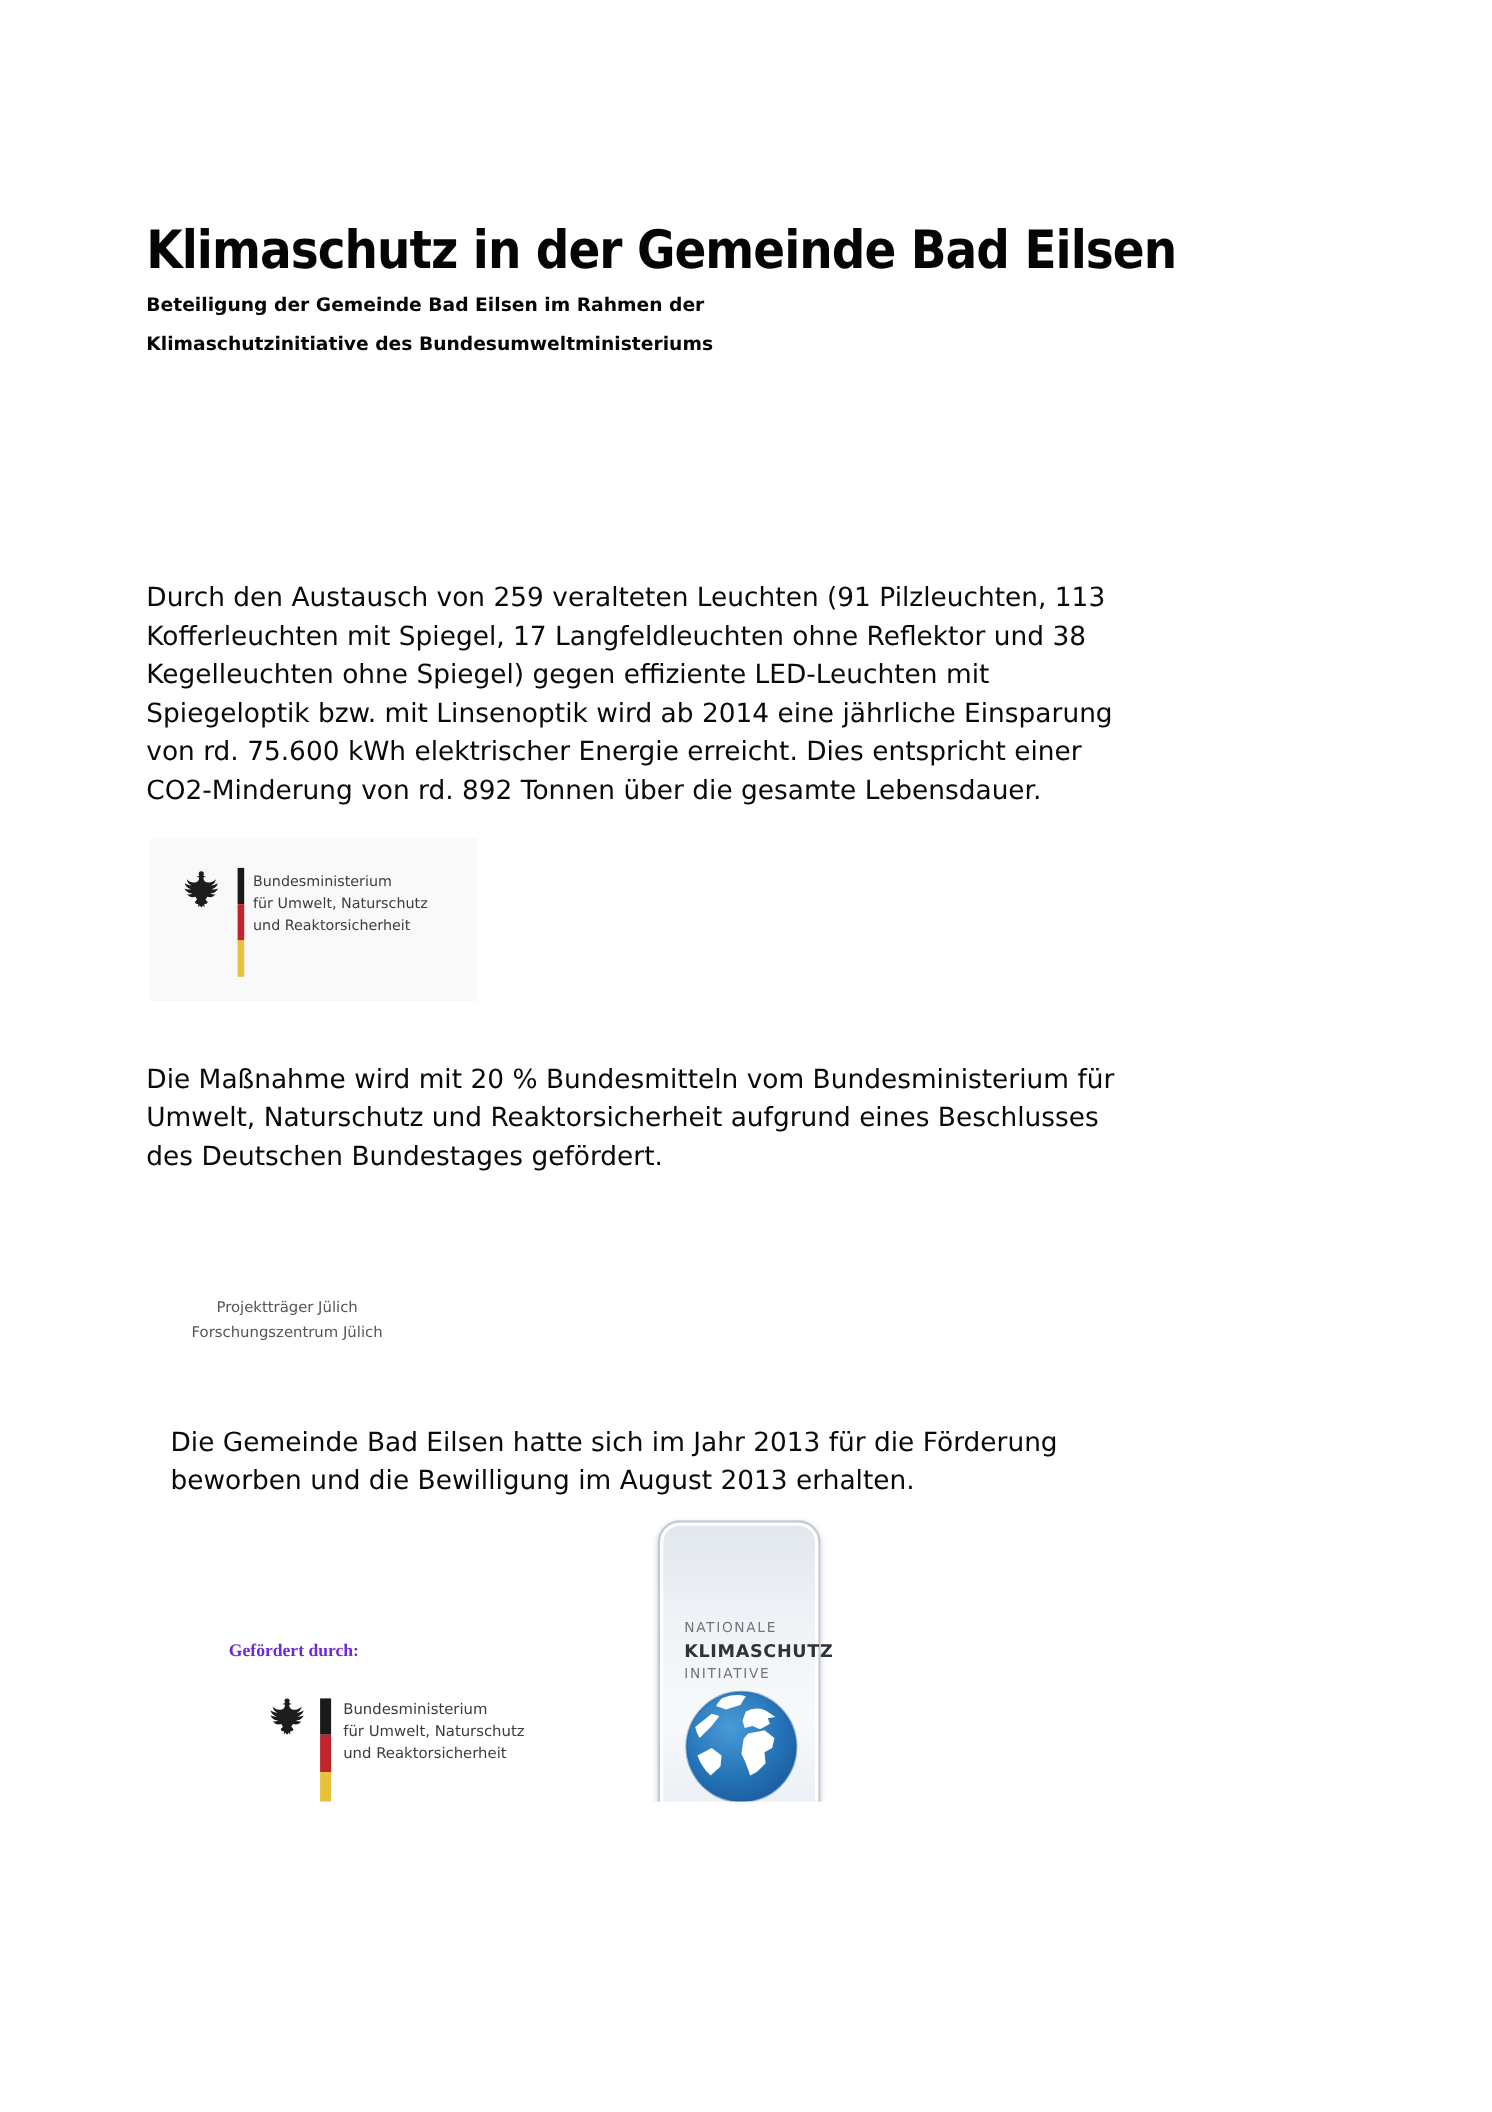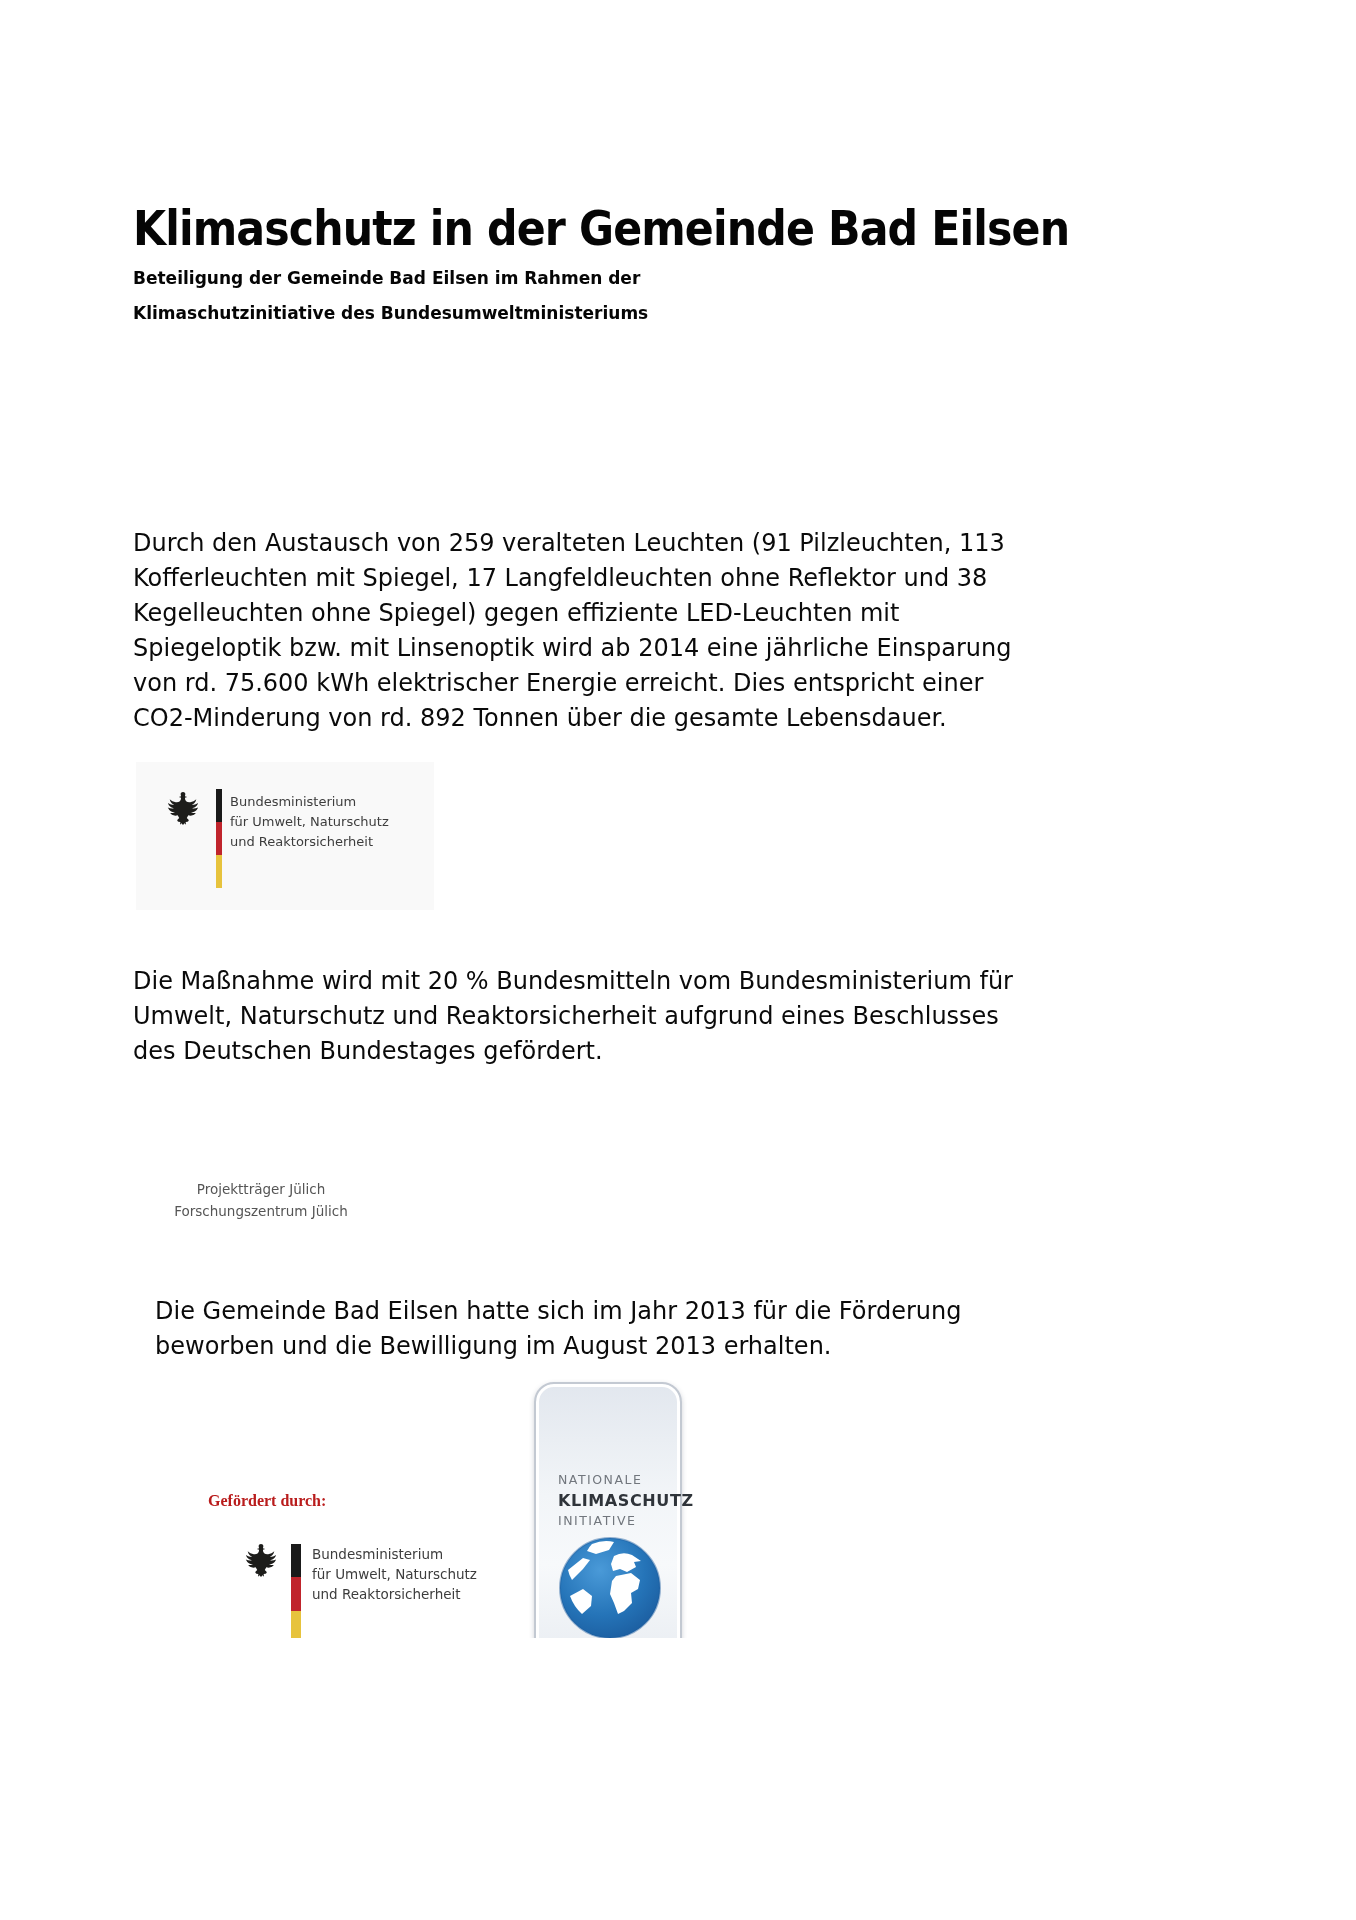--- a/index.html
+++ b/index.html
@@ -62,37 +62,37 @@
   .ptj-lines{
     left:160px; top:1178px; width:202px;
     text-align:center;
     font-size:13.5px; line-height:22px; color:#555555;
   }
 
   
   .funded-by{
     left:208px; top:1492px;
     font-family:"Liberation Serif", serif;
-    font-size:16px; font-weight:bold; color:#b91c1c;
+    font-size:16px; font-weight:bold; color:#6d28d9;
   }
   .bmu-eagle2{left:242px; top:1542px; width:38px; height:36px;}
   .stripe2{left:291px; top:1544px; width:10px; height:100px;}
   .bmu-text2{
     left:312px; top:1544px;
     font-size:13.5px; line-height:20px; color:#3d3d3d;
   }
   .funding-note{
     left:208px; top:1672px;
     font-family:Liberation Mono, monospace;
     font-size:22px; font-weight:bold; line-height:18px; color:#3c3c3c;
   }
 
   
   .nki-badge{
-    left:534px; top:1382px; width:148px; height:282px;
+    left:598px; top:1382px; width:148px; height:282px;
     border:2px solid #c3c9d2; border-radius:20px;
     background:linear-gradient(180deg,#e2e7ee 0%, #f2f5f8 40%, #f7f9fb 65%, #e9edf2 100%);
     box-shadow:0 2px 5px rgba(70,80,100,0.25), inset 0 0 0 3px #ffffff;
     box-sizing:border-box;
   }
   .nki-text{
     position:absolute; left:22px; top:86px;
     line-height:20.5px;
   }
   .nki-line-light{

